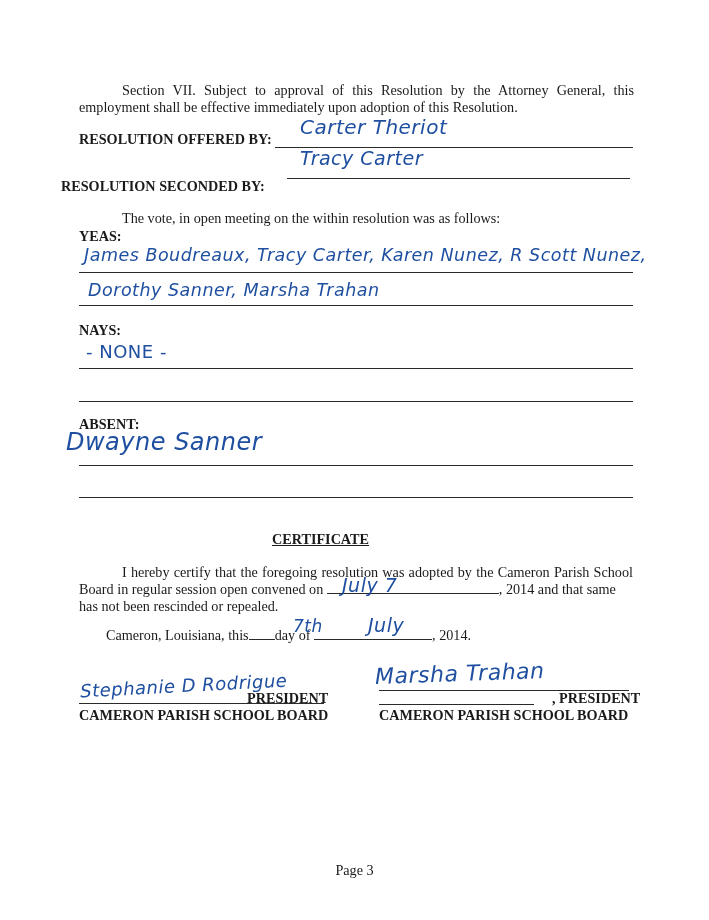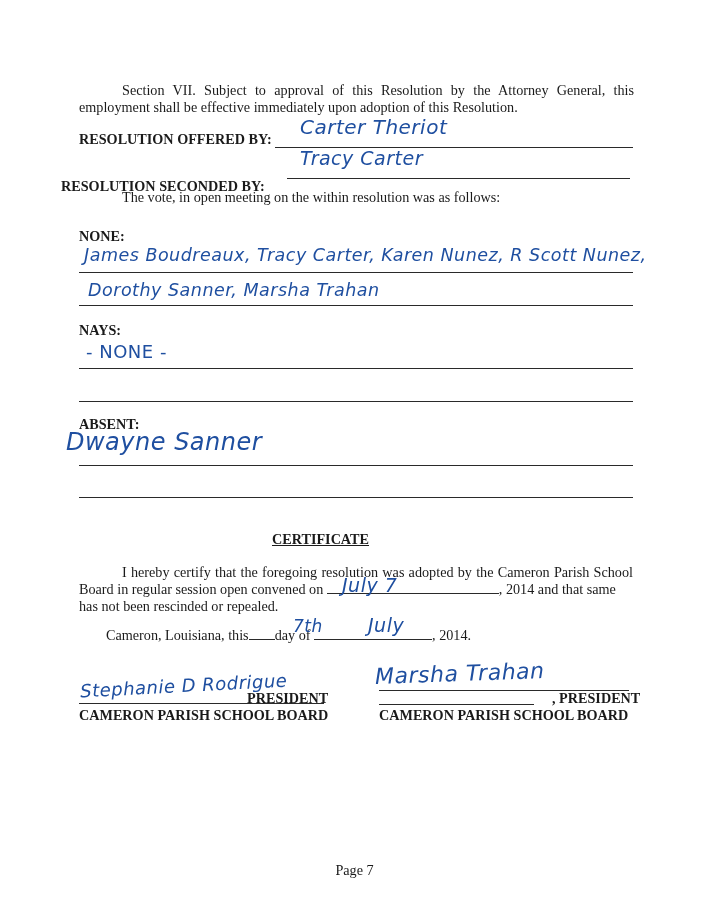--- a/index.html
+++ b/index.html
@@ -21,23 +21,23 @@
 <div class="abs para indent" style="top:82px;">Section VII.  Subject to approval of this Resolution by the Attorney General, this employment shall be effective immediately upon adoption of this Resolution.</div>
 
 <div class="label" style="left:79px; top:131px;">RESOLUTION OFFERED BY:</div>
 <div class="rule" style="left:275px; top:147px; width:358px;"></div>
 <div class="hw" style="left:300px; top:115px; font-size:20px;">Carter Theriot</div>
 
 <div class="label" style="left:61px; top:162px;margin-top:16px;">RESOLUTION SECONDED BY:</div>
 <div class="rule" style="left:287px; top:178px; width:343px;"></div>
 <div class="hw" style="left:300px; top:147px; font-size:19px;">Tracy Carter</div>
 
-<div class="abs" style="left:122px; top:189px; white-space:nowrap;">The vote, in open meeting on the within resolution was as follows:</div>
+<div class="abs" style="left:122px; top:210px; white-space:nowrap;">The vote, in open meeting on the within resolution was as follows:</div>
 
-<div class="label" style="left:79px; top:228px;">NONE:</div>
+<div class="label" style="left:79px; top:228px;">YEAS:</div>
 <div class="hw" style="left:84px; top:245px; font-size:17.5px;">James Boudreaux, Tracy Carter, Karen Nunez, R Scott Nunez,</div>
 <div class="rule" style="left:79px; top:272px; width:554px;"></div>
 <div class="hw" style="left:88px; top:280px; font-size:17.5px;">Dorothy Sanner, Marsha Trahan</div>
 <div class="rule" style="left:79px; top:305px; width:554px;"></div>
 
 <div class="label" style="left:79px; top:322px;">NAYS:</div>
 <div class="hw" style="left:86px; top:341px; font-size:18px; font-style:normal;">- NONE -</div>
 <div class="rule" style="left:79px; top:368px; width:554px;"></div>
 <div class="rule" style="left:79px; top:401px; width:554px;"></div>
 
@@ -69,13 +69,13 @@
 <div class="rule" style="left:79px; top:703px; width:245px;"></div>
 <div class="label" style="left:247px; top:690px;">PRESIDENT</div>
 <div class="label" style="left:79px; top:707px;">CAMERON PARISH SCHOOL BOARD</div>
 
 <div class="hw" style="left:375px; top:661px; font-size:22px; transform:rotate(-2deg);">Marsha Trahan</div>
 <div class="rule" style="left:379px; top:690px; width:250px;"></div>
 <div class="rule" style="left:379px; top:704px; width:155px;"></div>
 <div class="label" style="left:552px; top:690px;">, PRESIDENT</div>
 <div class="label" style="left:379px; top:707px;">CAMERON PARISH SCHOOL BOARD</div>
 
-<div class="abs" style="left:0; width:709px; text-align:center; top:862px;">Page 7</div>
+<div class="abs" style="left:0; width:709px; text-align:center; top:862px;">Page 3</div>
 
 </body></html>

